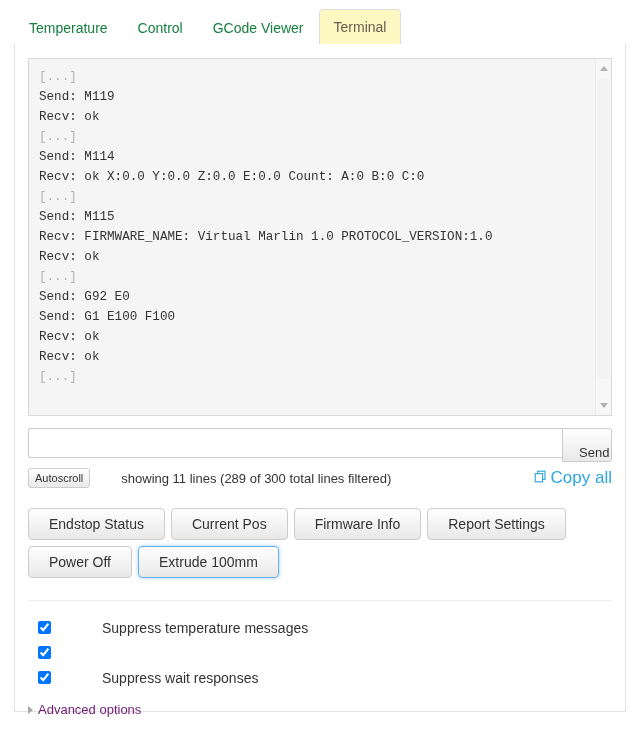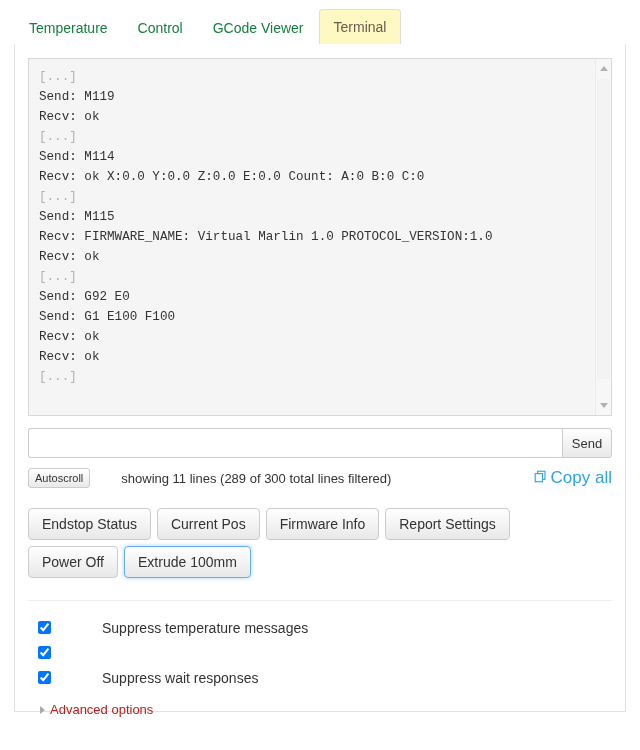--- a/index.html
+++ b/index.html
@@ -140,29 +140,29 @@
     font-family: "Liberation Sans", sans-serif;
     font-size: 13px;
     color: #555555;
     background: #ffffff;
     outline: none;
     box-sizing: border-box;
     height: 30px;
   }
   .send-btn {
     width: 50px;
-    height: 30px;
+    height: 18px;
     border: 1px solid #cccccc;
     border-radius: 0 3px 3px 0;
     background: linear-gradient(to bottom, #ffffff 0%, #e9e9e9 100%);
     color: #333333;
     font-family: "Liberation Sans", sans-serif;
     font-size: 13px;
     cursor: pointer;
-    padding: 0;
+    padding: 16px;
   }
 
   
   .status-row {
     margin-top: 10px;
     display: flex;
     align-items: center;
     height: 20px;
     gap: 23px;
   }
@@ -202,21 +202,21 @@
     width: 570px;
   }
   .cmd-btn {
     border: 1px solid #cccccc;
     border-radius: 4px;
     background: linear-gradient(to bottom, #ffffff 0%, #e8e8e8 100%);
     color: #333333;
     font-family: "Liberation Sans", sans-serif;
     font-size: 14px;
     line-height: 18px;
-    padding: 6px 13px;
+    padding: 6px 20px;
     cursor: pointer;
   }
   .cmd-btn.focused {
     border-color: #66afe9;
     box-shadow: 0 0 4px rgba(102,175,233,.6);
   }
 
   
   .divider {
     border: none;
@@ -239,22 +239,22 @@
   }
   .check-label {
     font-size: 14px;
     color: #333333;
     cursor: pointer;
   }
 
   
   .advanced {
     margin-top: 12px;
-    margin-left: 12px;
-    color: #b91c1c;
+    margin-left: 0;
+    color: #701a75;
     font-size: 13px;
     cursor: pointer;
     display: inline-flex;
     align-items: center;
     gap: 5px;
   }
   .caret {
     width: 0; height: 0;
     border-top: 4px solid transparent;
     border-bottom: 4px solid transparent;

